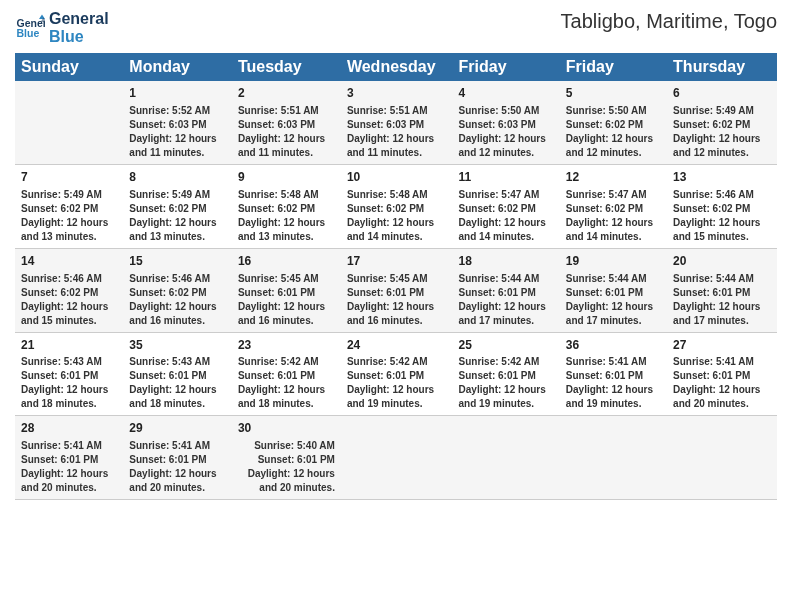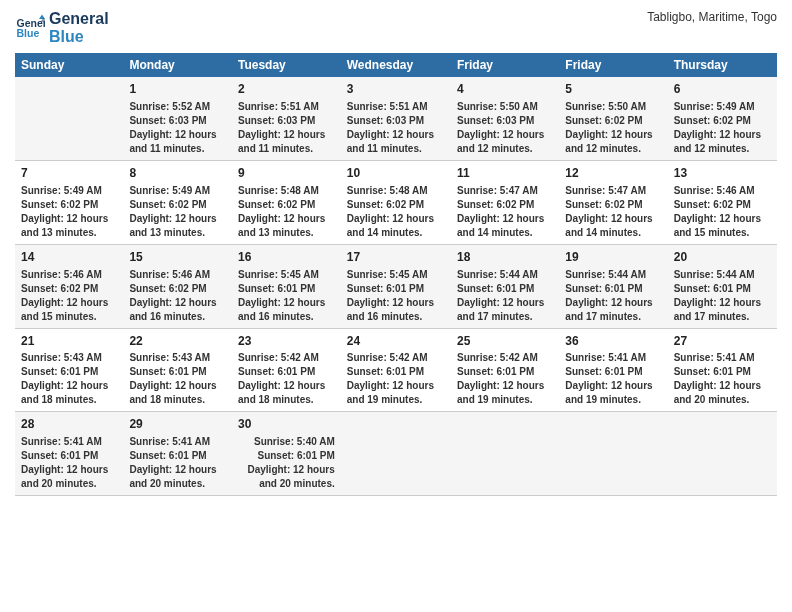--- a/index.html
+++ b/index.html
@@ -32,34 +32,34 @@
     }
     .title-block {
       text-align: right;
     }
     .month-title {
       font-size: 32px;
       font-weight: bold;
       color: #1a3a5c;
     }
     .location {
-      font-size: 12px;
+      font-size: 20px;
       color: #333;
     }
     table {
       width: 100%;
       border-collapse: collapse;
       font-size: 10.5px;
     }
     thead tr th {
       background-color: #2e6da4;
       color: #fff;
       text-align: left;
       padding: 5px 6px;
-      font-size: 12px;
+      font-size: 16px;
       font-weight: bold;
     }
     tbody tr {
       border-bottom: 1px solid #ccc;
     }
     tbody tr td {
       vertical-align: top;
       padding: 4px 6px;
       width: 113px;
       color: #222;
@@ -267,21 +267,21 @@
         </tr>
         <tr>
           <td>
             <span class="day-num">21</span>
             <div class="day-info" style="white-space: pre-line;">Sunrise: 5:43 AM
 Sunset: 6:01 PM
 Daylight: 12 hours
 and 18 minutes.</div>
           </td>
           <td>
-            <span class="day-num">22</span>
+            <span class="day-num">35</span>
             <div class="day-info" style="white-space: pre-line;">Sunrise: 5:43 AM
 Sunset: 6:01 PM
 Daylight: 12 hours
 and 18 minutes.</div>
           </td>
           <td>
             <span class="day-num">23</span>
             <div class="day-info" style="white-space: pre-line;">Sunrise: 5:42 AM
 Sunset: 6:01 PM
 Daylight: 12 hours

